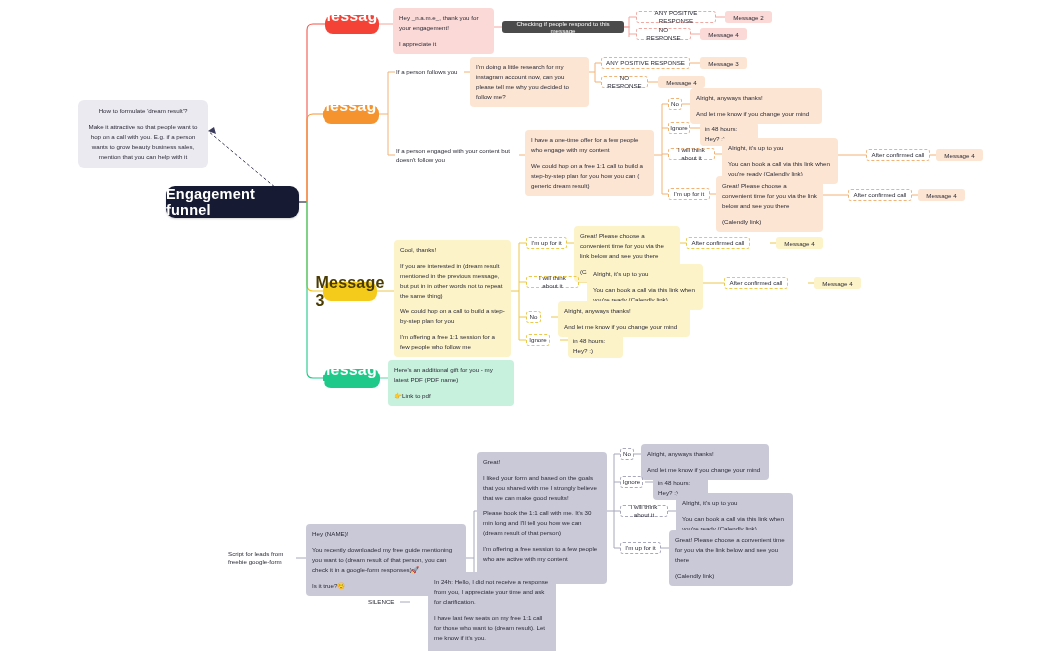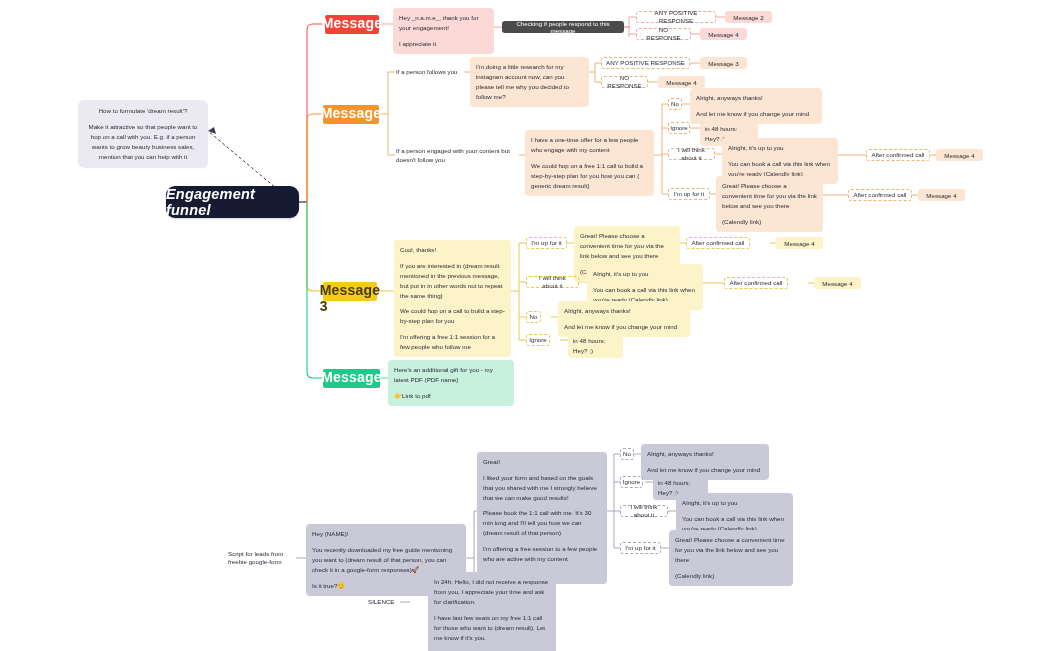--- a/index.html
+++ b/index.html
@@ -12,22 +12,22 @@
   
   .root{
     background:#161b33;color:#ffffff;border-radius:9px;
     font-size:14.5px;font-weight:bold;letter-spacing:.2px;
     display:flex;align-items:center;justify-content:center;
     box-shadow:0 1px 2px rgba(0,0,0,.18);
   }
 
   
   .chip{
-    border-radius:2px;display:flex;align-items:flex-start;justify-content:center;
-    font-size:14px;font-weight:bold;color:#ffffff;letter-spacing:.2px;
+    border-radius:8px;display:flex;align-items:center;justify-content:center;
+    font-size:16px;font-weight:bold;color:#ffffff;letter-spacing:.2px;
   }
   .chip.m1{background:#f44336;}
   .chip.m2{background:#f5942e;}
   .chip.m3{background:#f5cb1b;color:#4a3b00;}
   .chip.m4{background:#1fc98a;color:#ffffff;}
 
   
   .card{border-radius:4px;font-size:6.2px;line-height:1.62;padding:5px 6px;color:#2b2b38;}
   .card.red{background:#fbd9d6;}
   .card.orange{background:#fce5d2;}
@@ -144,21 +144,21 @@
     <path d="M400,602 L410,602" stroke="#a8a8bd" stroke-width="1" fill="none"></path>
 
     <path d="M607,511 L614,511 M614,454 L614,548" stroke="#a8a8bd" stroke-width="1" fill="none"></path>
     <path d="M614,454 L620,454 M614,482 L620,482 M614,511 L620,511 M614,548 L620,548" stroke="#a8a8bd" stroke-width="1" fill="none"></path>
     <path d="M633,454 L641,454" stroke="#a8a8bd" stroke-width="1" fill="none"></path>
     <path d="M645,482 L653,482" stroke="#a8a8bd" stroke-width="1" fill="none"></path>
     <path d="M668,511 L676,511" stroke="#a8a8bd" stroke-width="1" fill="none"></path>
     <path d="M661,548 L669,548" stroke="#a8a8bd" stroke-width="1" fill="none"></path>
   </svg>
 
-  <div class="node root" style="left:166px;top:186px;width:133px;height:32px;font-style:italic;">
+  <div class="node root" style="left:166px;top:186px;width:133px;height:32px;">
     <span>Engagement funnel</span>
   </div>
 
   <div class="node note" style="left:78px;top:100px;width:130px;">
     <p>How to formulate 'dream result'?</p>
     <p>Make it attractive so that people want to hop on a call with you. E.g. if a person wants to grow beauty business sales, mention that you can help with it</p>
   </div>
 
   <div class="node chip m1" style="left:325px;top:15px;width:54px;height:19px;">
     <span>Message 1</span>

